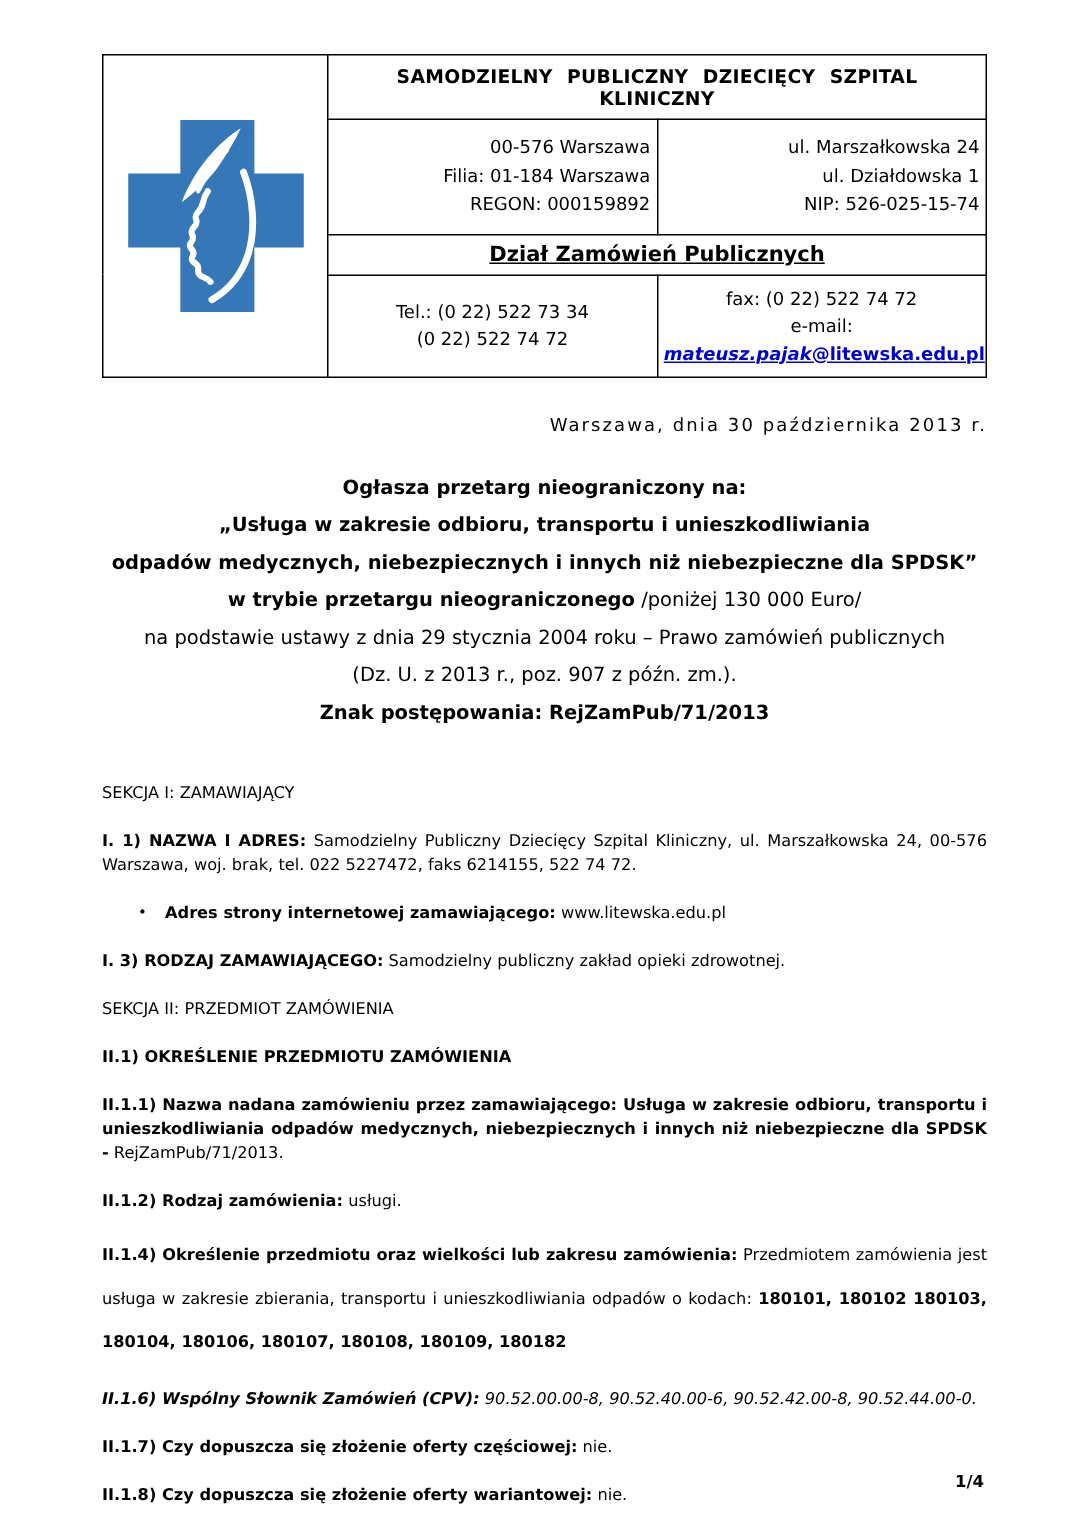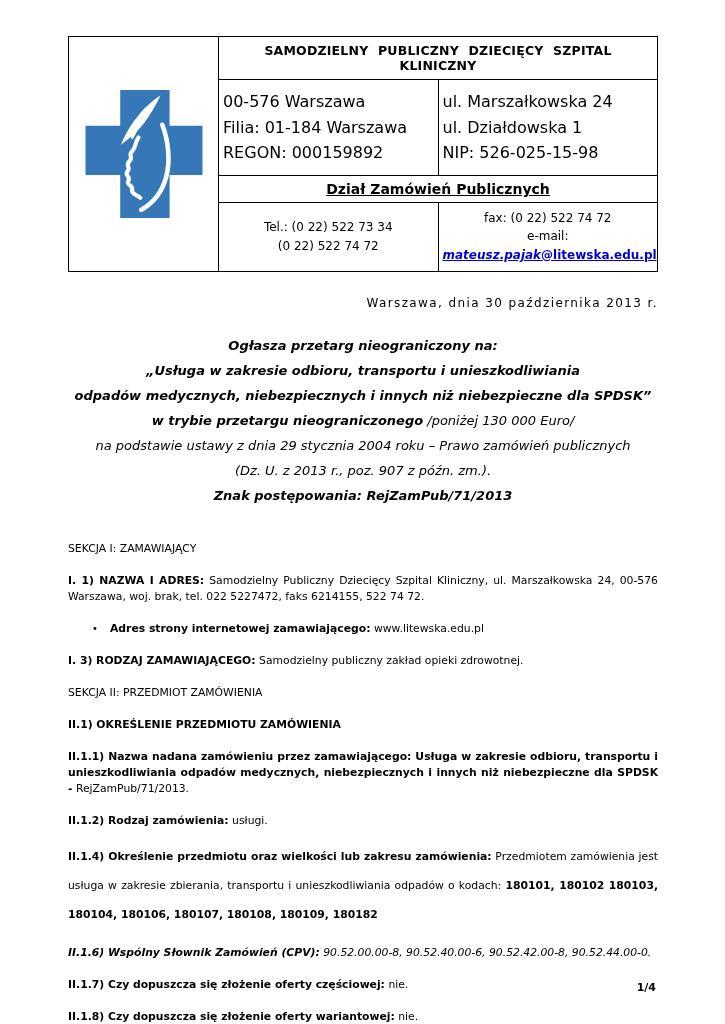--- a/index.html
+++ b/index.html
@@ -16,33 +16,33 @@
 
   
   table.hdr { width:100%; border-collapse:collapse; table-layout:fixed; }
   table.hdr td { border:1px solid #000; vertical-align:middle; }
   .logo-cell { width:150px; text-align:center; padding:6px 4px; }
   .logo-cell svg { display:block; margin:0 auto; }
   .title-cell {
     font-weight:bold; text-align:center; font-size:12.5px;
     padding:6px 4px; word-spacing:5px; letter-spacing:.2px;
   }
-  .addr-cell { text-align:left; font-size:16px; line-height:1.6; padding:9px 4px; width:220px; }
+  .addr-cell { text-align:right; font-size:12px; line-height:1.6; padding:9px 4px; width:220px; }
   .dept-cell { text-align:center; font-weight:bold; font-size:14px; padding:5px 4px; }
   .dept-cell span { text-decoration:underline; }
   .tel-cell  { text-align:center; font-size:12px; line-height:1.55; padding:6px 4px; }
   .link { color:#0000cc; text-decoration:underline; cursor:pointer;font-weight:bold; }
   .em-user { font-style:italic; }
 
   
   .date-line { margin-top:24px; text-align:right; font-size:12px; letter-spacing:1.4px; }
 
   
   .announce { margin-top:23px; text-align:center; font-size:13px; line-height:25px; }
-  .announce p { margin:0;font-style:italic; }
+  .announce p { margin:0; }
   .b { font-weight:bold; }
   .it { font-style:italic; }
 
   
   .docbody { font-size:10.8px; line-height:16px; }
   .docbody p { margin:16px 0 0 0; text-align:justify; }
   .docbody p.first { margin-top:33px; }
   .docbody p.nojust { text-align:left; }
   .bullet-row { padding-left:24px; text-align:left; }
   .bullet-row .dot { display:inline-block; width:18px; font-size:10px; vertical-align:top; }
@@ -72,21 +72,21 @@
     </tr>
     <tr>
       <td class="addr-cell">
         <div>00-576 Warszawa</div>
         <div>Filia: 01-184 Warszawa</div>
         <div>REGON: 000159892</div>
       </td>
       <td class="addr-cell">
         <div>ul. Marszałkowska 24</div>
         <div>ul. Działdowska 1</div>
-        <div>NIP: 526-025-15-98</div>
+        <div>NIP: 526-025-15-74</div>
       </td>
     </tr>
     <tr>
       <td class="dept-cell" colspan="2">
         <span>Dział Zamówień Publicznych</span>
       </td>
     </tr>
     <tr>
       <td class="tel-cell">
         <div>Tel.: (0 22) 522 73 34</div>

